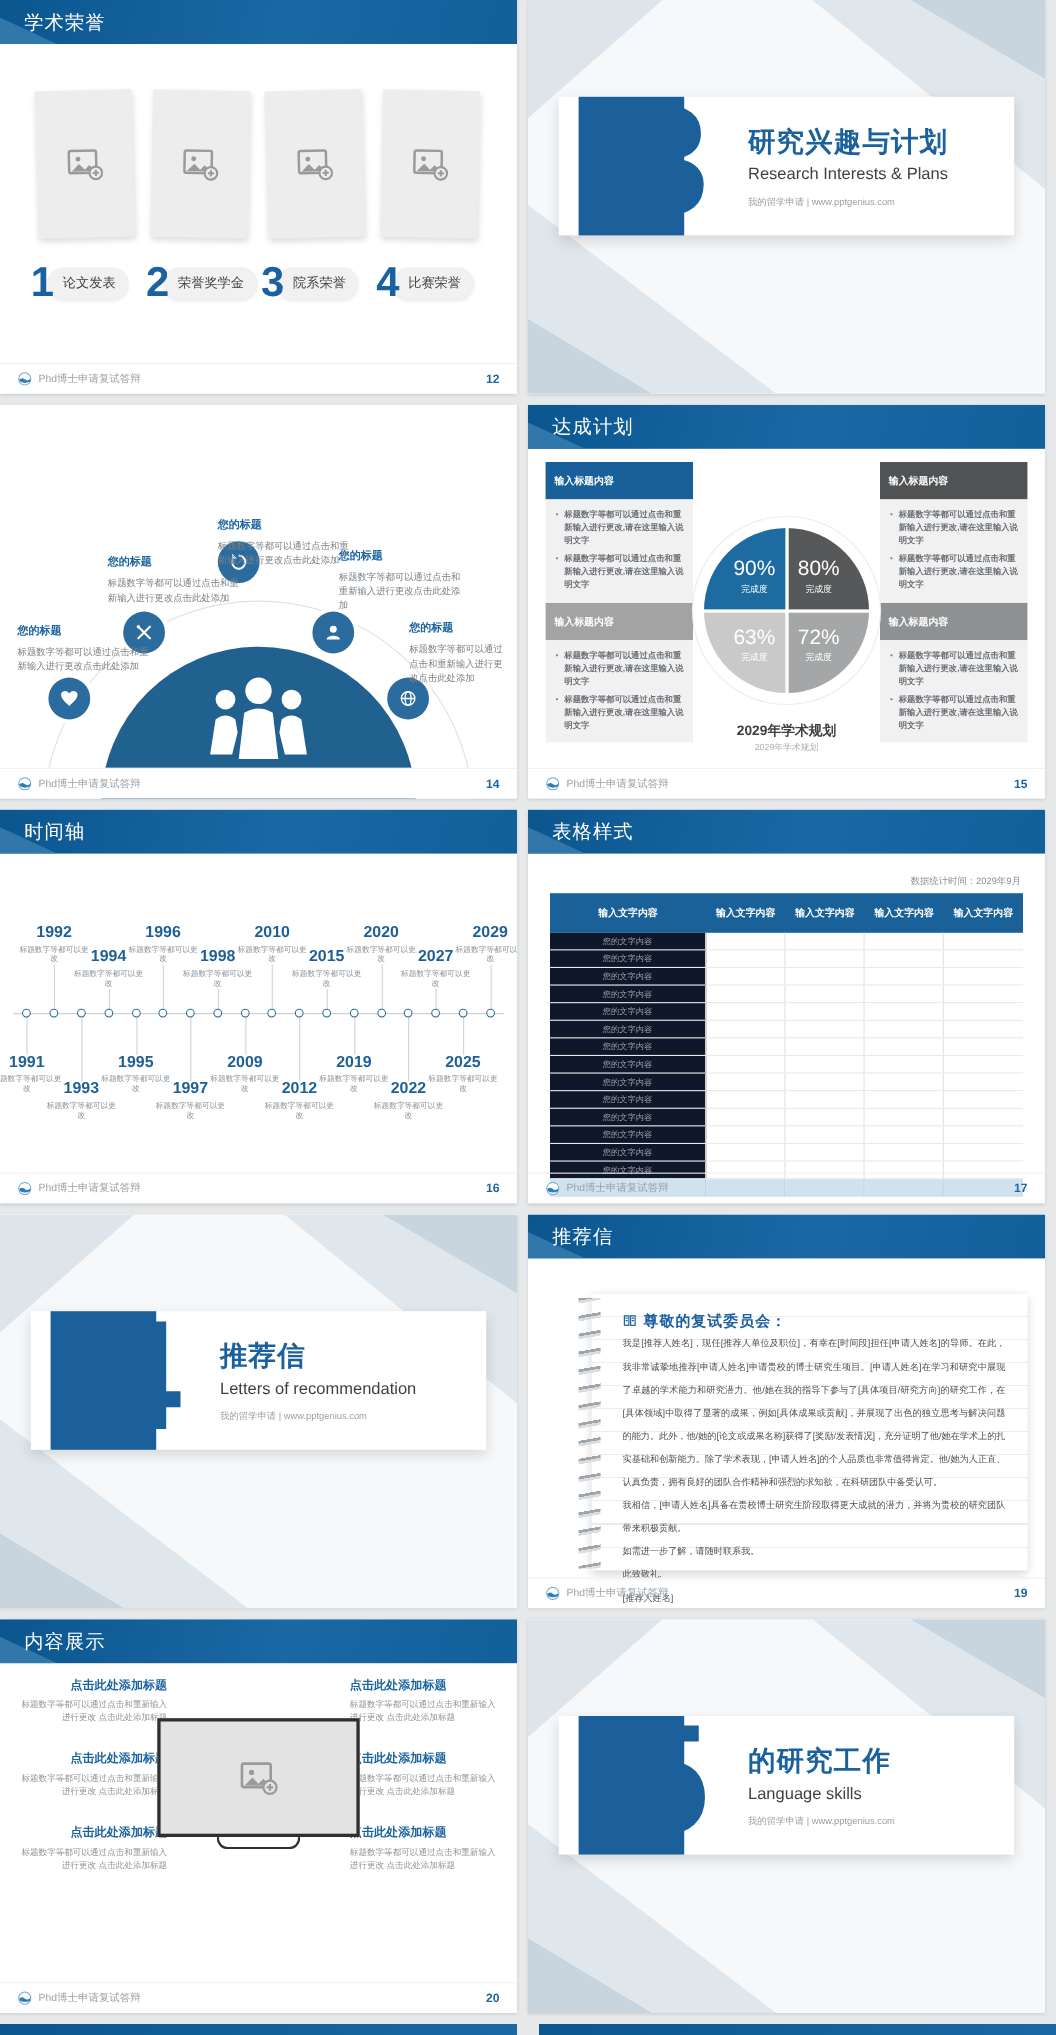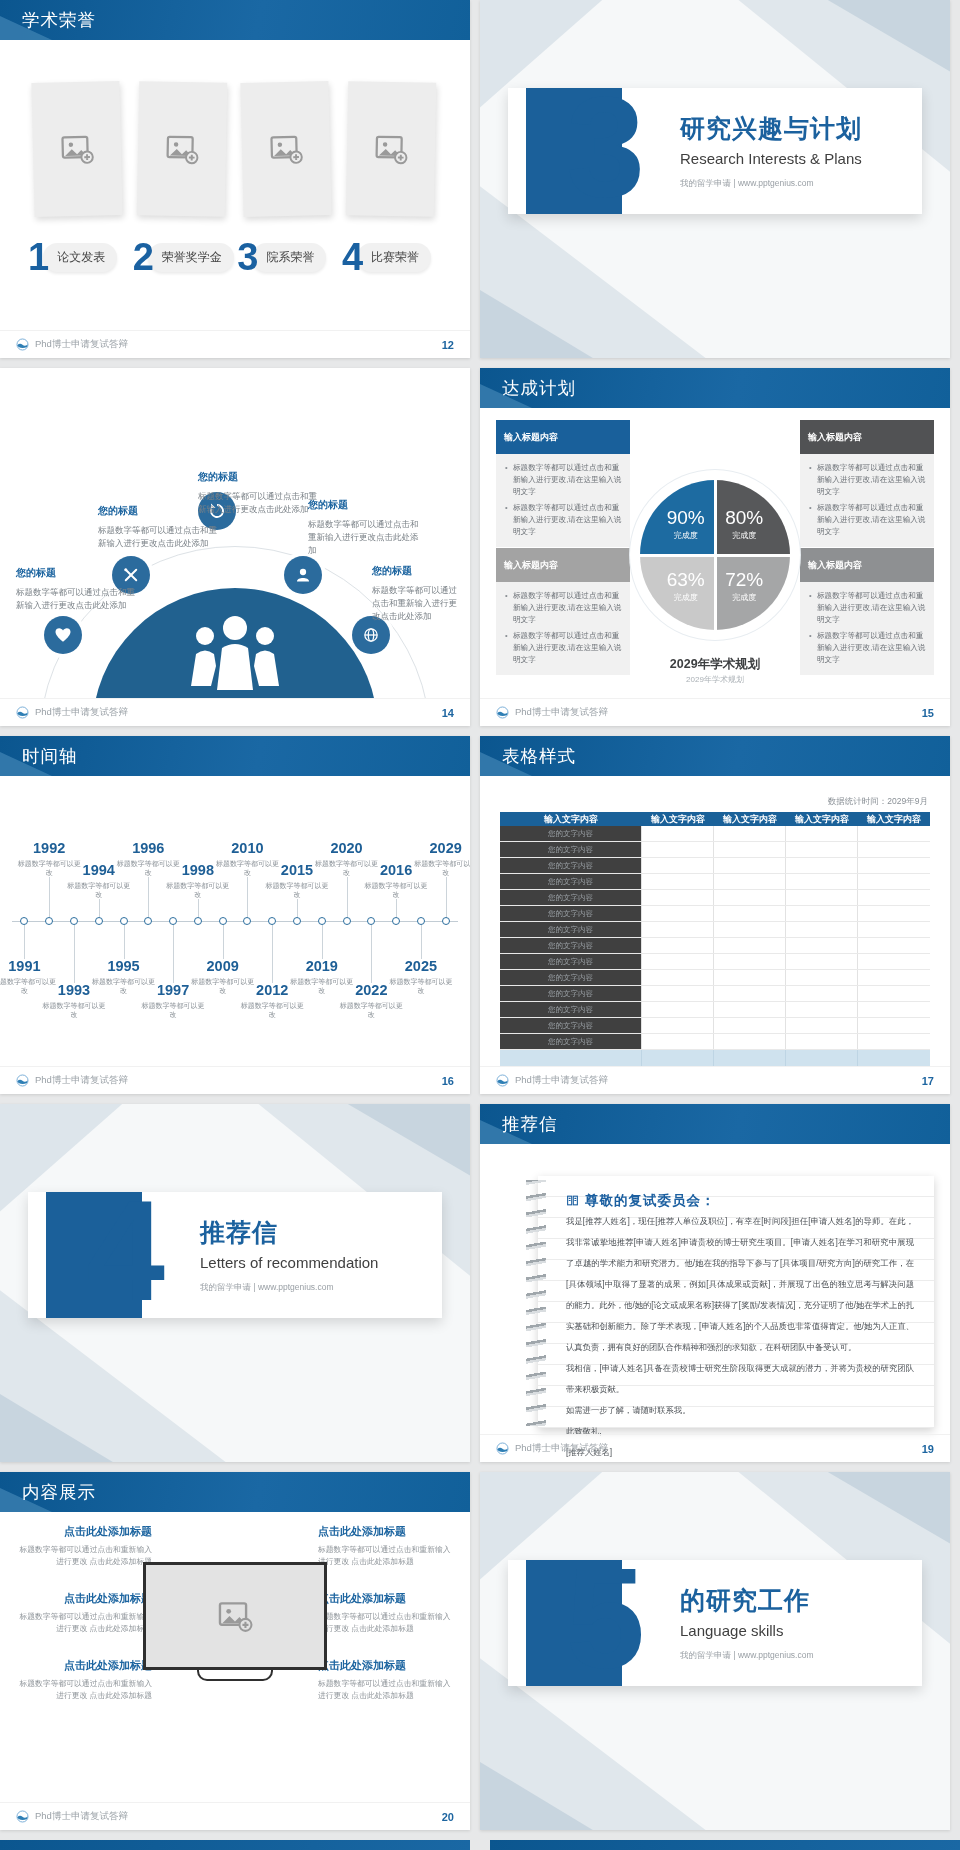--- a/index.html
+++ b/index.html
@@ -59,21 +59,21 @@
   .pbox[data-variant="tl"]{left:16px;top:52px;}
   .pbox[data-variant="bl"]{left:16px;top:180px;}
   .pbox[data-variant="tr"]{right:16px;top:52px;}
   .pbox[data-variant="br"]{right:16px;top:180px;}
   .pbox .ph{height:34px;display:flex;align-items:center;padding-left:8px;color:#fff;font-size:9px;font-weight:bold;}
   .pbox[data-tone="blue"] .ph{background:#19609b;}
   .pbox[data-tone="light"] .ph{background:#a3a3a3;}
   .pbox[data-tone="dark"] .ph{background:#515254;}
   .pbox[data-tone="mid"] .ph{background:#8e9092;}
   .pbox ul{margin:0;padding:8px 7px 9px 9px;background:#f1f1f1;list-style:none;}
-  .pbox li{position:relative;padding-left:8px;font-size:7.6px;color:#6b7076;line-height:1.55;margin-bottom:5px;}
+  .pbox li{position:relative;padding-left:8px;font-size:7.6px;color:#6b7076;line-height:1.55;margin-bottom:5px;font-weight:bold;}
   .pbox li:last-child{margin-bottom:0;}
   .pbox li::before{content:"•";position:absolute;left:0;top:0;color:#8a8f94;}
   .pie{position:absolute;left:50%;top:112px;transform:translateX(-50%);width:150px;height:150px;border-radius:50%;overflow:hidden;display:grid;grid-template-columns:1fr 1fr;grid-template-rows:1fr 1fr;gap:3px;background:#fff;box-shadow:0 0 0 10px #fff,0 0 0 11px #e8edf1;}
   .quad{display:flex;flex-direction:column;align-items:center;justify-content:center;color:#fff;}
   .quad[data-tone="blue"]{background:#1d6ba1;}
   .quad[data-tone="dark"]{background:#57585a;}
   .quad[data-tone="light"]{background:#c9c9c9;}
   .quad[data-tone="mid"]{background:#a5a6a7;}
   .quad .qv{font-size:19px;}
   .quad .ql{font-size:8px;margin-top:1px;}
@@ -97,26 +97,26 @@
   .tl-item[data-variant="t1"] .stem{top:97px;height:44px;}
   .tl-item[data-variant="t2"] .lab{bottom:165px;}
   .tl-item[data-variant="t2"] .stem{top:119px;height:22px;}
   .tl-item[data-variant="b1"] .lab{top:179px;}
   .tl-item[data-variant="b1"] .stem{top:141px;height:38px;}
   .tl-item[data-variant="b2"] .lab{top:203px;}
   .tl-item[data-variant="b2"] .stem{top:141px;height:62px;}
   
   .tnote{position:absolute;right:22px;top:60px;font-size:8.5px;color:#8a9096;}
   .tbl{position:absolute;left:20px;right:20px;top:76px;}
-  .thead{display:flex;height:14px;background:#1a6199;justify-content:center;}
+  .thead{display:flex;height:36px;background:#1a6199;justify-content:center;}
   .thead .hc{flex:0 0 16.75%;display:flex;align-items:center;justify-content:center;color:#fff;font-size:9px;font-weight:bold;}
   .thead .hc:first-child{flex:0 0 33%;}
   .trow{display:flex;height:15px;border-bottom:1px solid #e9e9e9;}
   .trow .cell{flex:0 0 16.75%;border-right:1px solid #e2e2e2;box-sizing:border-box;display:flex;align-items:center;justify-content:center;font-size:7.5px;color:#9aa0a5;}
-  .trow .cell:first-child{flex:0 0 33%;background:#404040;}
+  .trow .cell:first-child{flex:0 0 33%;background:#0f172a;}
   .trow .cell:last-child{border-right:none;}
   .trow[data-tone="highlight"]{height:16px;border-bottom:none;}
   .trow[data-tone="highlight"] .cell{background:#cfe2ee !important;border-right-color:#bed5e4;}
   
   .coils{position:absolute;left:46px;top:76px;bottom:36px;width:20px;z-index:3;background:repeating-linear-gradient(170deg,#9fa6ab 0 2.5px,#d9dde0 2.5px 5px,transparent 5px 16px);}
   .paper{position:absolute;left:58px;right:16px;top:72px;bottom:34px;background:#fff;box-shadow:0 3px 9px rgba(0,0,0,.18);padding:14px 20px 8px 28px;box-sizing:border-box;background-image:repeating-linear-gradient(#ffffff 0 20px,#ececec 20px 21px);}
   .sal{display:flex;align-items:center;gap:6px;color:#1b5fa0;font-size:13.5px;font-weight:bold;letter-spacing:1px;height:21px;}
   .letter p{margin:0;font-size:8.3px;color:#4a4f54;line-height:21px;text-align:justify;}
   
   .cb-col{position:absolute;top:52px;width:136px;display:flex;flex-direction:column;gap:23px;}
@@ -498,21 +498,21 @@
           <span class="dot"></span>
           <div class="lab">
             <div class="year">2022</div>
             <div class="cap">标题数字等都可以更改</div>
           </div>
         </div>
             <div class="tl-item" data-variant="t2">
           <span class="stem"></span>
           <span class="dot"></span>
           <div class="lab">
-            <div class="year">2016</div>
+            <div class="year">2027</div>
             <div class="cap">标题数字等都可以更改</div>
           </div>
         </div>
             <div class="tl-item" data-variant="b1">
           <span class="stem"></span>
           <span class="dot"></span>
           <div class="lab">
             <div class="year">2025</div>
             <div class="cap">标题数字等都可以更改</div>
           </div>

